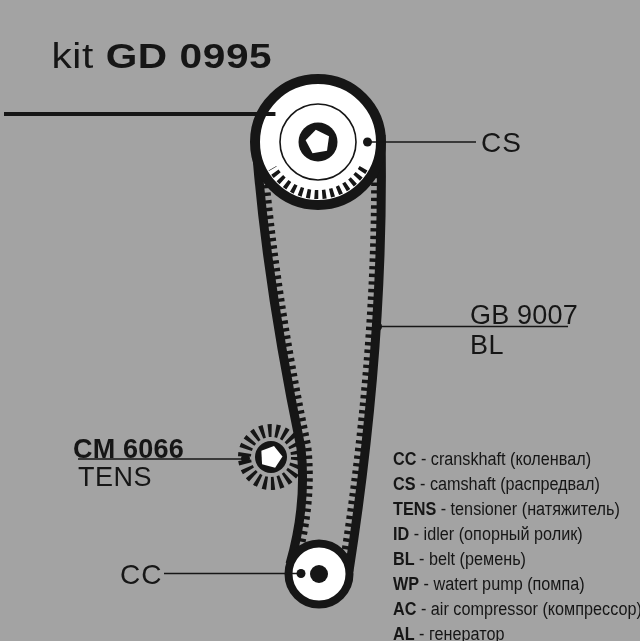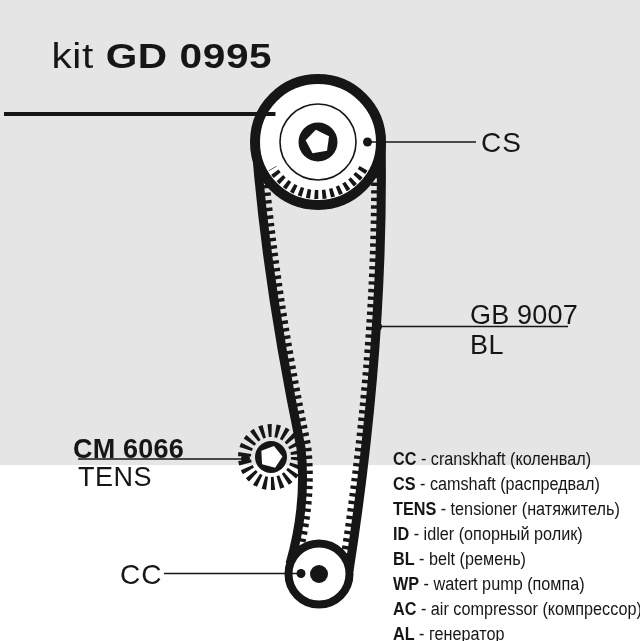--- a/index.html
+++ b/index.html
@@ -1,21 +1,21 @@
 <!DOCTYPE html>
 <html><head>
 <meta charset="utf-8">
 <style>
   html,body{margin:0;padding:0;}
   body{
     width:640px;height:641px;overflow:hidden;background:#ffffff;
     font-family:"Liberation Sans","DejaVu Sans",sans-serif;
     color:#161616;
   }
-  #page{position:relative;width:640px;height:465px;background:#e5e5e5;}
+  #page{position:relative;width:640px;height:641px;background:#a3a3a3;}
   #diagram-svg{position:absolute;left:0;top:0;}
 
   
   .title{
     position:absolute;left:4px;top:0px;
     font-size:35px;line-height:37px;letter-spacing:.5px;
     transform:scaleX(1.16);transform-origin:left top;
     border-bottom:4px solid #161616;padding:0 3px 1px 0;
     white-space:pre;
   }

